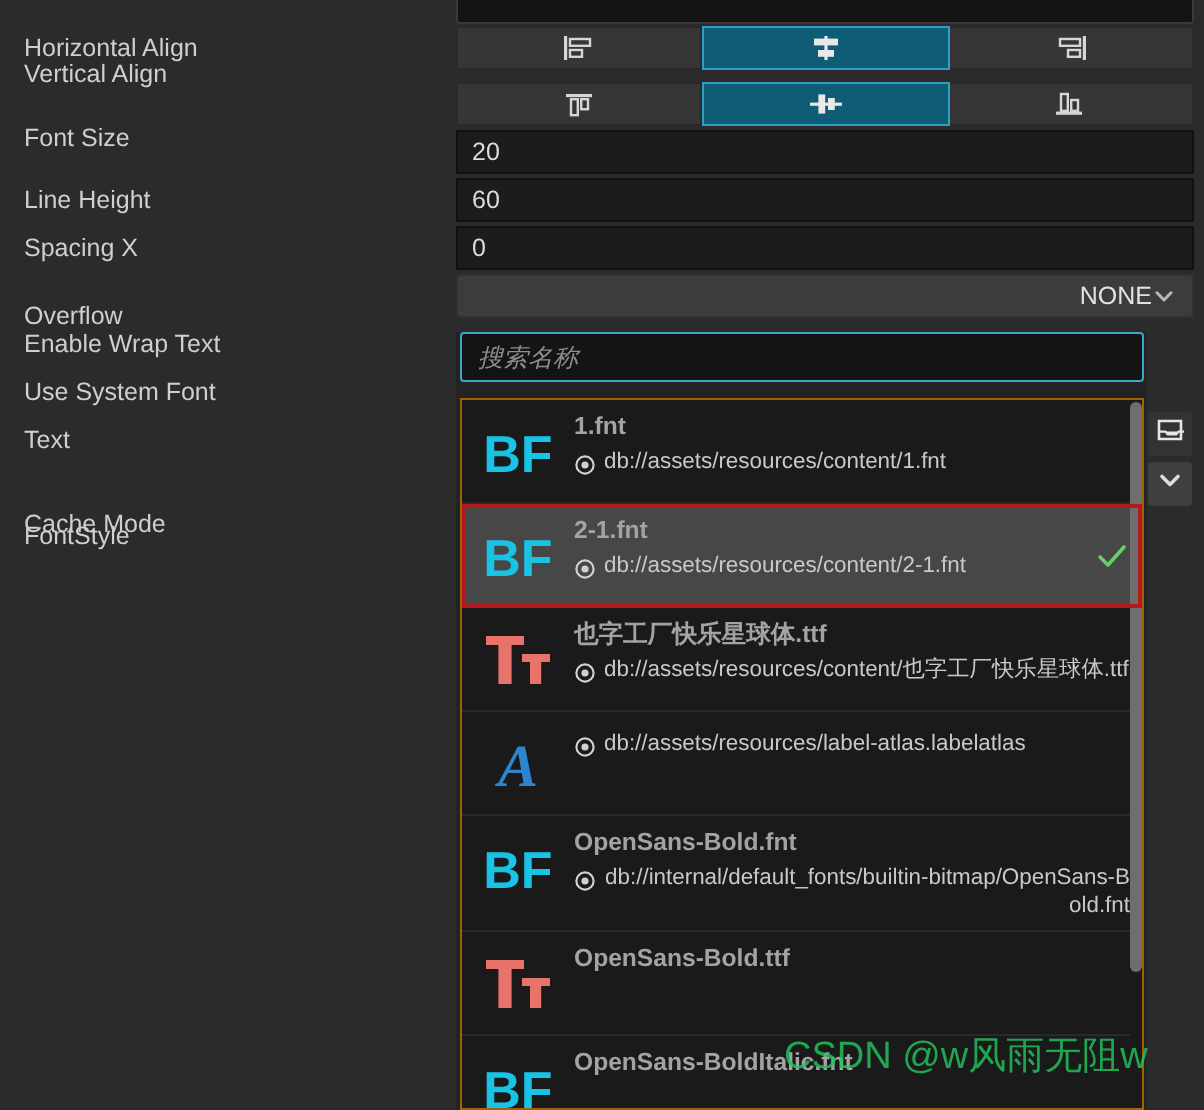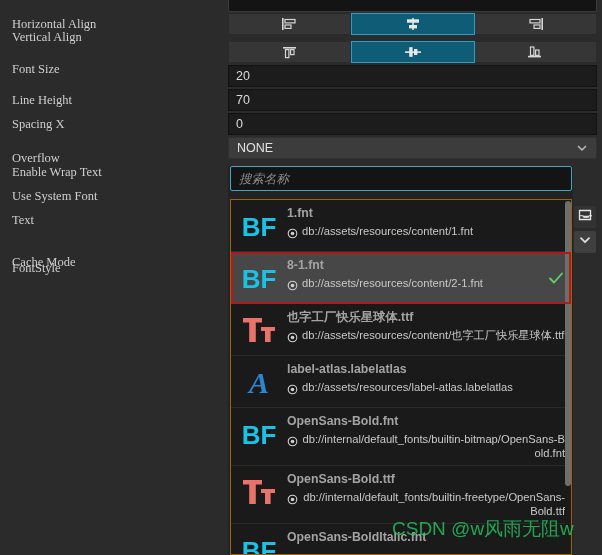--- a/index.html
+++ b/index.html
@@ -8,21 +8,20 @@
     background:#2b2b2b;
     font-family:"Liberation Sans","DejaVu Sans",sans-serif;
     -webkit-font-smoothing:antialiased;
   }
   #root{ position:relative; width:602px; height:555px; background:#2b2b2b; }
 
   
   .left-col{
     position:absolute; left:0; top:0; width:225px; height:555px;
     background:#2b2b2b;
-    font-family:Liberation Serif, serif;
   }
   .prop-label{
     position:absolute; left:12px;
     font-size:12.5px; color:#cfcfcf; line-height:14px;
     white-space:nowrap;
   }
 
   
   .right-col{
     position:absolute; left:225px; top:0; width:377px; height:555px;
@@ -67,21 +66,21 @@
   .val-field.f3{ top:113px; }
 
   
   .dropdown{
     position:absolute; left:3px; top:137px; width:369px; height:22px;
     background:#3c3c3c; border:1px solid #313131; border-radius:2px;
     color:#e2e2e2; font-size:12.5px;
     display:flex; align-items:center; padding:0 8px;
     cursor:pointer;
   }
-  .dropdown .dd-label{ flex:1; }
+  .dropdown .dd-label{ flex:1;text-align:right; }
   .dropdown .chev{ width:12px; height:12px; opacity:.8; }
 
   
   .picker{
     position:absolute; left:228px; top:166px;
     width:345px; height:389px;
     background:#232323;
   }
   .search-wrap{
     position:absolute; left:2px; top:0; width:342px; height:25px;
@@ -256,21 +255,21 @@
       <div class="align-btn">
         <svg width="22" height="14" viewBox="0 0 22 14">
           <rect x="4" y="10.8" width="13" height="1.6" fill="#d6d6d6"></rect>
           <rect x="6.5" y="2" width="3.4" height="8.4" fill="none" stroke="#d6d6d6" stroke-width="1.2"></rect>
           <rect x="11.6" y="5" width="3.4" height="5.4" fill="none" stroke="#d6d6d6" stroke-width="1.2"></rect>
         </svg>
       </div>
     </div>
 
     <div class="val-field f1">20</div>
-    <div class="val-field f2">70</div>
+    <div class="val-field f2">60</div>
     <div class="val-field f3">0</div>
 
     <div class="dropdown">
       <span class="dd-label">NONE</span>
       <span class="chev">
         <svg width="12" height="12" viewBox="0 0 12 12">
           <path d="M2.5 4.4 L6 8 L9.5 4.4" fill="none" stroke="#d8d8d8" stroke-width="1.5" stroke-linecap="round" stroke-linejoin="round"></path>
         </svg>
       </span>
     </div>
@@ -301,21 +300,21 @@
               </div>
             </div>
           </div>
           <div class="asset-row selected">
             <div class="asset-icon">
               <svg width="40" height="32" viewBox="0 0 40 32">
                 <text x="20" y="26" text-anchor="middle" font-family="Liberation Sans, DejaVu Sans, sans-serif" font-size="26" font-weight="bold" fill="#19c3e6">BF</text>
               </svg>
             </div>
             <div class="asset-text">
-              <div class="asset-name">8-1.fnt</div>
+              <div class="asset-name">2-1.fnt</div>
               <div class="asset-path-line">
                 <span class="db-dot"><svg width="11" height="11" viewBox="0 0 11 11">
                     <circle cx="5.5" cy="5.5" r="4.3" fill="none" stroke="#d0d0d0" stroke-width="1.1"></circle>
                     <circle cx="5.5" cy="5.5" r="1.8" fill="#d0d0d0"></circle>
                   </svg></span>
                 <span class="asset-path">db://assets/resources/content/2-1.fnt</span>
               </div>
             </div>
             <span class="tick"><svg width="18" height="18" viewBox="0 0 18 18">
                 <path d="M3 9.5 L7 13.5 L15 4.5" fill="none" stroke="#63d06a" stroke-width="1.8" stroke-linecap="round" stroke-linejoin="round"></path>
@@ -341,21 +340,20 @@
               </div>
             </div>
           </div>
           <div class="asset-row">
             <div class="asset-icon">
               <svg width="40" height="36" viewBox="0 0 40 36">
                 <text x="20" y="29" text-anchor="middle" font-family="Liberation Serif, DejaVu Serif, serif" font-size="30" font-style="italic" font-weight="bold" fill="#2b86cf">A</text>
               </svg>
             </div>
             <div class="asset-text">
-              <div class="asset-name">label-atlas.labelatlas</div>
               <div class="asset-path-line">
                 <span class="db-dot"><svg width="11" height="11" viewBox="0 0 11 11">
                     <circle cx="5.5" cy="5.5" r="4.3" fill="none" stroke="#d0d0d0" stroke-width="1.1"></circle>
                     <circle cx="5.5" cy="5.5" r="1.8" fill="#d0d0d0"></circle>
                   </svg></span>
                 <span class="asset-path">db://assets/resources/label-atlas.labelatlas</span>
               </div>
             </div>
           </div>
           <div class="asset-row">
@@ -379,27 +377,20 @@
             <div class="asset-icon">
               <svg width="40" height="32" viewBox="0 0 40 32">
                 <rect x="4" y="4" width="19" height="4.5" fill="#e8736b"></rect>
                 <rect x="10.2" y="4" width="6.6" height="24" fill="#e8736b"></rect>
                 <rect x="22" y="13" width="14" height="4" fill="#e8736b"></rect>
                 <rect x="26" y="13" width="5.6" height="15" fill="#e8736b"></rect>
               </svg>
             </div>
             <div class="asset-text">
               <div class="asset-name">OpenSans-Bold.ttf</div>
-              <div class="asset-path-line">
-                <span class="db-dot"><svg width="11" height="11" viewBox="0 0 11 11">
-                    <circle cx="5.5" cy="5.5" r="4.3" fill="none" stroke="#d0d0d0" stroke-width="1.1"></circle>
-                    <circle cx="5.5" cy="5.5" r="1.8" fill="#d0d0d0"></circle>
-                  </svg></span>
-                <span class="asset-path">db://internal/default_fonts/builtin-freetype/OpenSans-Bold.ttf</span>
-              </div>
             </div>
           </div>
           <div class="asset-row">
             <div class="asset-icon">
               <svg width="40" height="32" viewBox="0 0 40 32">
                 <text x="20" y="26" text-anchor="middle" font-family="Liberation Sans, DejaVu Sans, sans-serif" font-size="26" font-weight="bold" fill="#19c3e6">BF</text>
               </svg>
             </div>
             <div class="asset-text">
               <div class="asset-name">OpenSans-BoldItalic.fnt</div>

